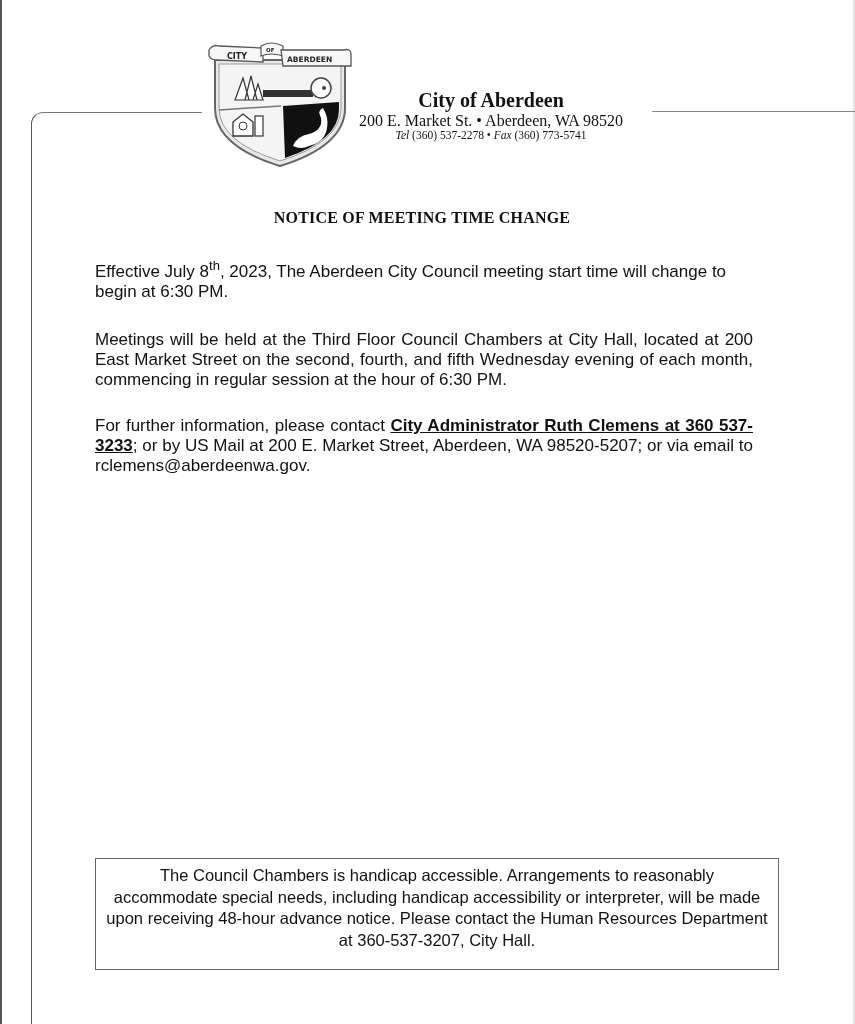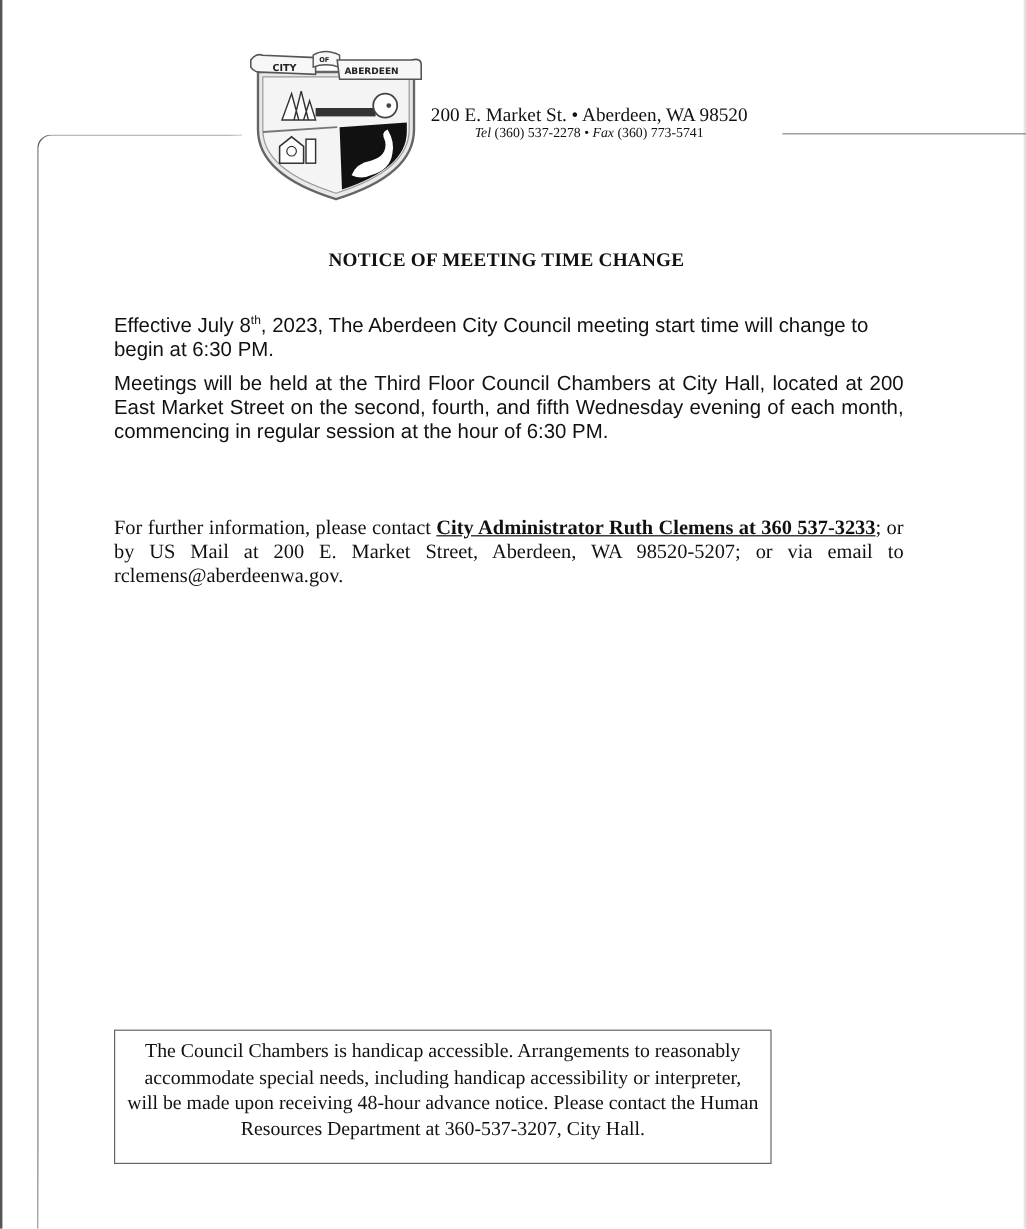--- a/index.html
+++ b/index.html
@@ -35,29 +35,29 @@
       position: absolute; left: 100px; top: 209px; width: 644px; text-align: center;
       font-family: "Liberation Serif", serif; font-weight: bold; font-size: 16px; letter-spacing: 0.2px;
     }
 
     .para {
       position: absolute; left: 95px; width: 658px;
       font-family: "Liberation Sans", sans-serif; font-size: 17px; line-height: 20px;
       text-align: justify; color: #111;
     }
     .p1 { top: 262px; text-align: left; }
-    .p2 { top: 310px; }
-    .p3 { top: 430px; font-family: Liberation Serif, serif; }
-    .p1 sup { font-size: 10px; line-height: 0; }
+    .p2 { top: 330px; }
+    .p3 { top: 416px; }
+    .p1 sup { font-size: 13px; line-height: 0; }
     .contact-link { font-weight: bold; text-decoration: underline; color: #111; cursor: pointer; }
 
     .notice-box {
-      position: absolute; left: 95px; top: 858px; width: 548px; height: 112px;
+      position: absolute; left: 95px; top: 858px; width: 684px; height: 112px;
       border: 1.5px solid #666; box-sizing: border-box;
-      font-family: Liberation Serif, serif; font-size: 16.5px; line-height: 21.5px;
+      font-family: Liberation Sans, sans-serif; font-size: 16.5px; line-height: 21.5px;
       text-align: center; padding: 6px 10px 0 10px; color: #111;
     }
   </style>
 </head>
 <body>
 
 <div class="edge-left"></div>
 <div class="edge-right"></div>
 
 <div class="frame-line-left"></div>
@@ -86,20 +86,21 @@
 
   <path d="M28 98 L28 84 L38 76 L48 84 L48 98 Z" fill="#fff" stroke="#333" stroke-width="1.3"></path>
   <circle cx="38" cy="88" r="4" fill="none" stroke="#333" stroke-width="1"></circle>
   <rect x="50" y="78" width="8" height="20" fill="#fff" stroke="#333" stroke-width="1.2"></rect>
 
   <path d="M78 68 L134 64 L134 72 Q134 102 80 120 Z" fill="#111"></path>
   <path d="M88 108 Q92 98 104 96 Q118 92 116 80 Q112 72 118 70 Q124 80 122 90 Q120 104 104 108 Q96 112 88 108 Z" fill="#fff"></path>
 </svg>
 
 <div class="org-block">
+  <div class="org-name">City of Aberdeen</div>
   <div class="org-addr">200 E. Market St. • Aberdeen, WA 98520</div>
   <div class="org-tel"><i>Tel</i> <span>(360) 537-2278</span><span> • </span><i>Fax</i> <span>(360) 773-5741</span></div>
 </div>
 
 <div class="doc-title">NOTICE OF MEETING TIME CHANGE</div>
 
 <div class="para p1"><span>Effective July 8</span><sup>th</sup><span>, 2023, The Aberdeen City Council meeting start time will change to begin at 6:30 PM.</span></div>
 
 <div class="para p2">Meetings will be held at the Third Floor Council Chambers at City Hall, located at 200 East Market Street on the second, fourth, and fifth Wednesday evening of each month, commencing in regular session at the hour of 6:30 PM.</div>
 

